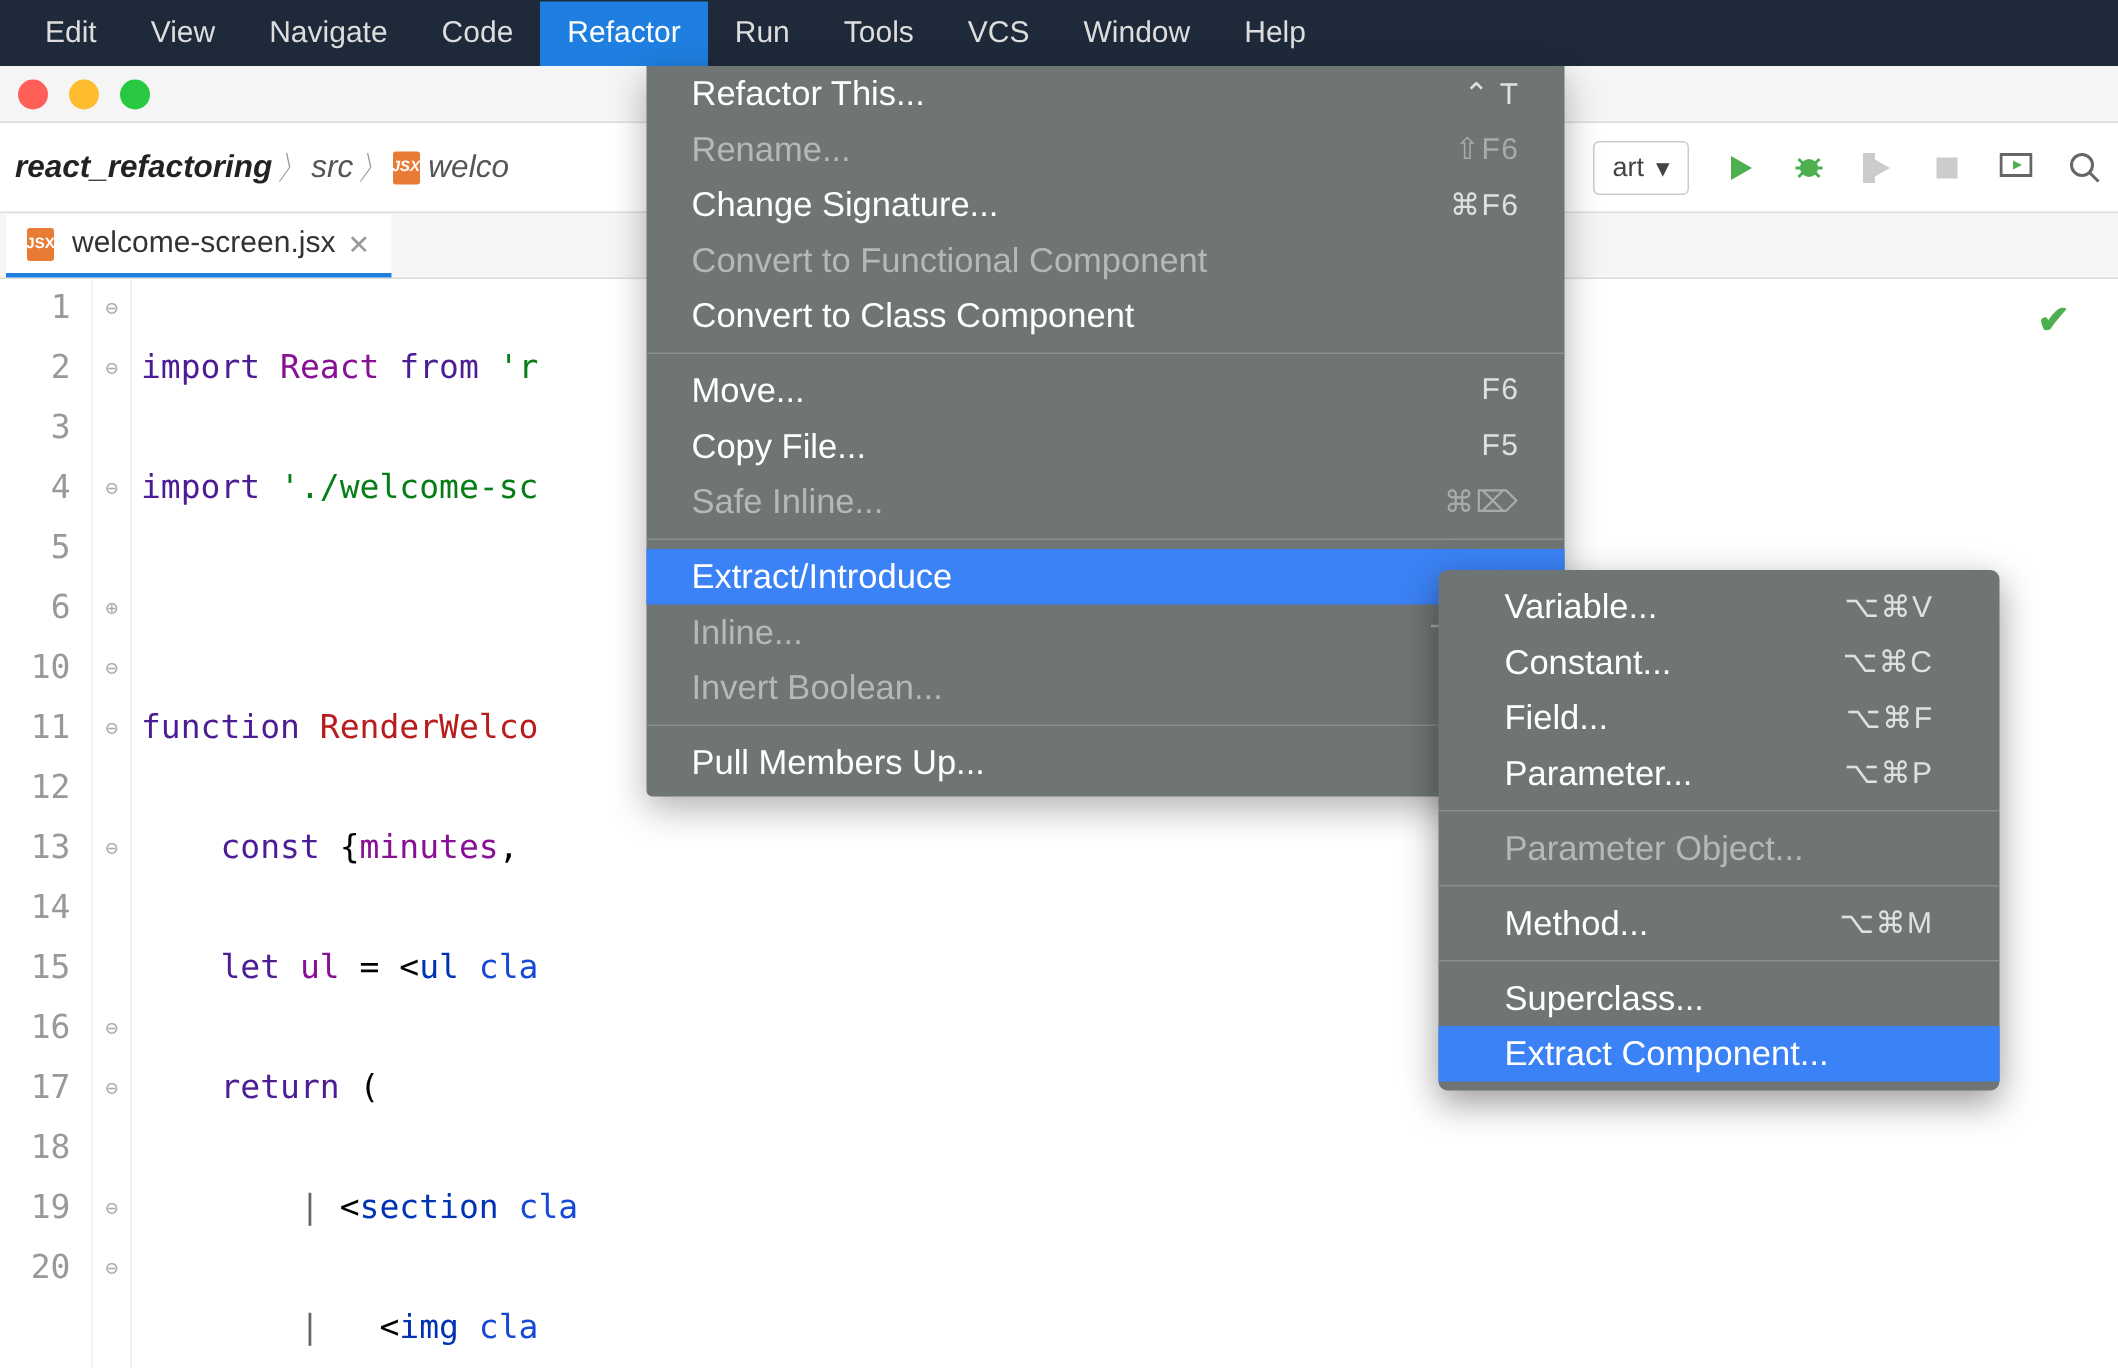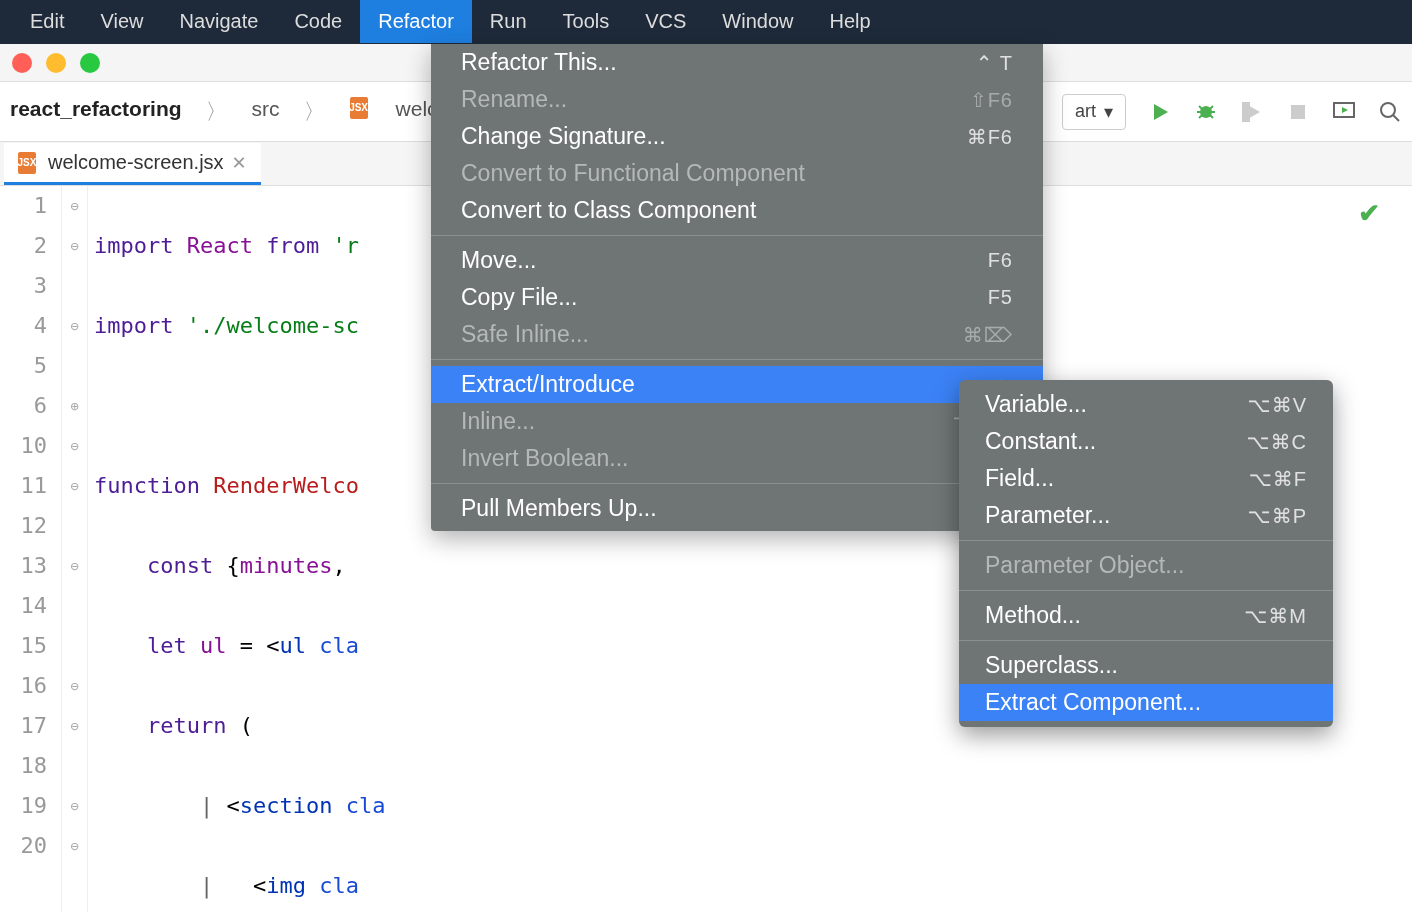--- a/index.html
+++ b/index.html
@@ -10,21 +10,21 @@
   height: 912px;
   overflow: hidden;
   position: relative;
 }
 
 
 .menubar {
   background: #1e2a3a;
   height: 44px;
   display: flex;
-  align-items: flex-start;
+  align-items: center;
   padding: 0 12px;
   gap: 0;
 }
 .menubar-item {
   color: #ddd;
   font-size: 20px;
   padding: 10px 18px;
   cursor: default;
 }
 .menubar-item.active {
@@ -55,24 +55,25 @@
 .toolbar-row {
   height: 60px;
   display: flex;
   align-items: center;
   background: #fff;
   border-bottom: 1px solid #ddd;
   padding: 0 10px;
 }
 .breadcrumb {
   display: flex;
-  align-items: flex-start;
-  gap: 24px;
+  align-items: center;
+  gap: 2px;
   font-size: 21px;
   color: #555;
+  font-style: italic;
 }
 .breadcrumb .bold { font-weight: 600; color: #222; }
 .breadcrumb .sep { color: #999; font-size: 22px; }
 .jsx-badge {
   display: inline-flex;
   align-items: center;
   justify-content: center;
   width: 18px;
   height: 22px;
   background: #e87c35;
@@ -205,21 +206,21 @@
   position: absolute;
   left: 959px;
   top: 380px;
   width: 374px;
   background: #6f7575;
   box-shadow: 0 8px 24px rgba(0,0,0,0.4);
   z-index: 110;
   border-radius: 6px;
   padding: 6px 0;
 }
-.submenu .dropdown-item { padding: 4px 26px; }
+.submenu .dropdown-item { padding: 4px 44px; }
 
 
 .check-badge {
   position: absolute;
   right: 32px;
   top: 198px;
   color: #4caf50;
   font-size: 26px;
   font-weight: bold;
   z-index: 50;

